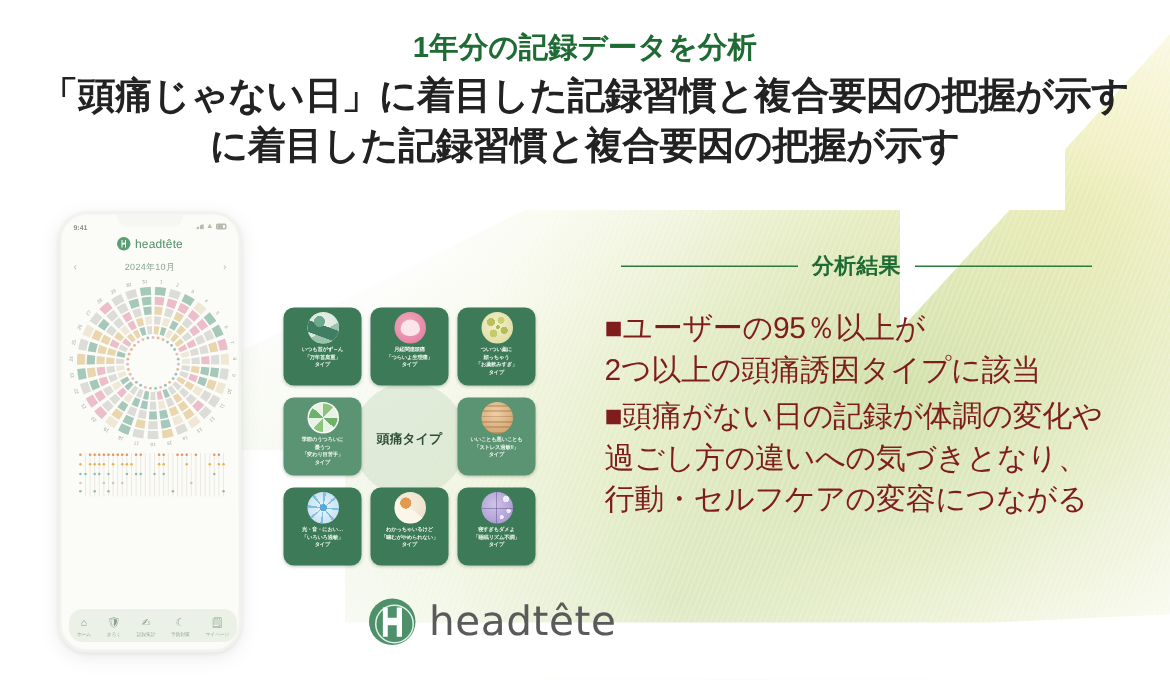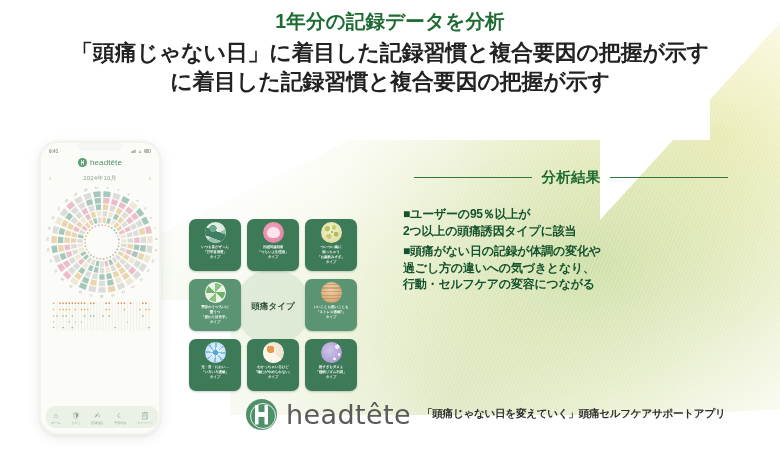--- a/index.html
+++ b/index.html
@@ -52,24 +52,24 @@
   .wedge-botright2 {
     position: absolute; left: 150px; top: 380px; width: 680px; height: 60px;
     background: #ffffff;
     clip-path: polygon(0 100%, 100% 45%, 100% 100%);
   }
 
   
   .header { position: absolute; left: 0; top: 0; width: 780px; text-align: center; z-index: 6; }
   .h-line1 {
     font-size: 19.5px; font-weight: 700; color: #1e6b33;
-    letter-spacing: .2px; padding-top: 8px; white-space: nowrap;
+    letter-spacing: .2px; padding-top: 18px; white-space: nowrap;
   }
   .h-line2, .h-line3 {
-    font-size: 22px; font-weight: 700; color: #222222;
+    font-size: 25px; font-weight: 700; color: #222222;
     letter-spacing: -.2px; white-space: nowrap; line-height: 1.32;
   }
   .h-line2 { margin-top: 3px; }
 
   
   .phone {
     position: absolute; left: 39px; top: 141px; width: 122px; height: 294px;
     background: #fbfbf8; border-radius: 19px;
     border: 2.5px solid #f2f2ef;
     box-shadow: 0 3px 12px rgba(120,130,110,0.16), 0 1px 3px rgba(0,0,0,0.05);
@@ -128,21 +128,21 @@
     background: rgba(226,234,222,0.62); border-radius: 9px;
     display: flex; align-items: center; justify-content: space-around;
     padding-top: 2px;
   }
   .tab-i { display: flex; flex-direction: column; align-items: center; gap: 1px; }
   .tab-gl { font-size: 7px; color: #8aa08c; line-height: 8px; }
   .tab-tx { font-size: 3.2px; color: #97a897; letter-spacing: -.1px; }
 
   
   .tiles {
-    position: absolute; left: 189px; top: 219px;
+    position: absolute; left: 189px; top: 205px;
     width: 168px; height: 176px; z-index: 5;
   }
   .center-bubble {
     position: absolute; left: 50%; top: 50%; transform: translate(-50%,-50%);
     width: 76px; height: 76px; border-radius: 50%;
     background: rgba(206,224,200,0.55);
     display: flex; align-items: center; justify-content: center;
     z-index: 1;
   }
   .center-bubble span {
@@ -220,21 +220,21 @@
     display: flex; align-items: center; gap: 9px;
     justify-content: center; margin-left: -6px;
   }
   .rule { height: 1.6px; background: #2b7a3c; flex: 1; max-width: 118px; }
   .panel-title {
     font-size: 14.5px; font-weight: 700; color: #1e6b33; letter-spacing: .3px;
     white-space: nowrap;
     text-align: right;
   }
   .bullets { margin-top: 19px; padding-left: 31px; }
-  .bullet { font-size: 12px; font-weight: 700; color: #14532d;
+  .bullet { font-size: 20px; font-weight: 400; color: #7f1d1d;
     line-height: 1.38; letter-spacing: -.2px; white-space: pre-line; }
   .bullet + .bullet { margin-top: 4px; }
 
   
   .brand {
     position: absolute; left: 246px; top: 399px;
     display: flex; align-items: center; gap: 9px; z-index: 7;
   }
   .brand-mark {
     width: 31px; height: 31px; border-radius: 50%;
@@ -717,16 +717,15 @@
 2つ以上の頭痛誘因タイプに該当</div>
       <div class="bullet">■頭痛がない日の記録が体調の変化や
 過ごし方の違いへの気づきとなり、
 行動・セルフケアの変容につながる</div>
     </div>
   </div>
 
   <div class="brand">
     <span class="brand-mark"></span>
     <span class="brand-name">headtête</span>
-    <span class="brand-tag">「頭痛じゃない日を変えていく」頭痛セルフケアサポートアプリ</span>
   </div>
 
 </div>
 
 </body></html>

